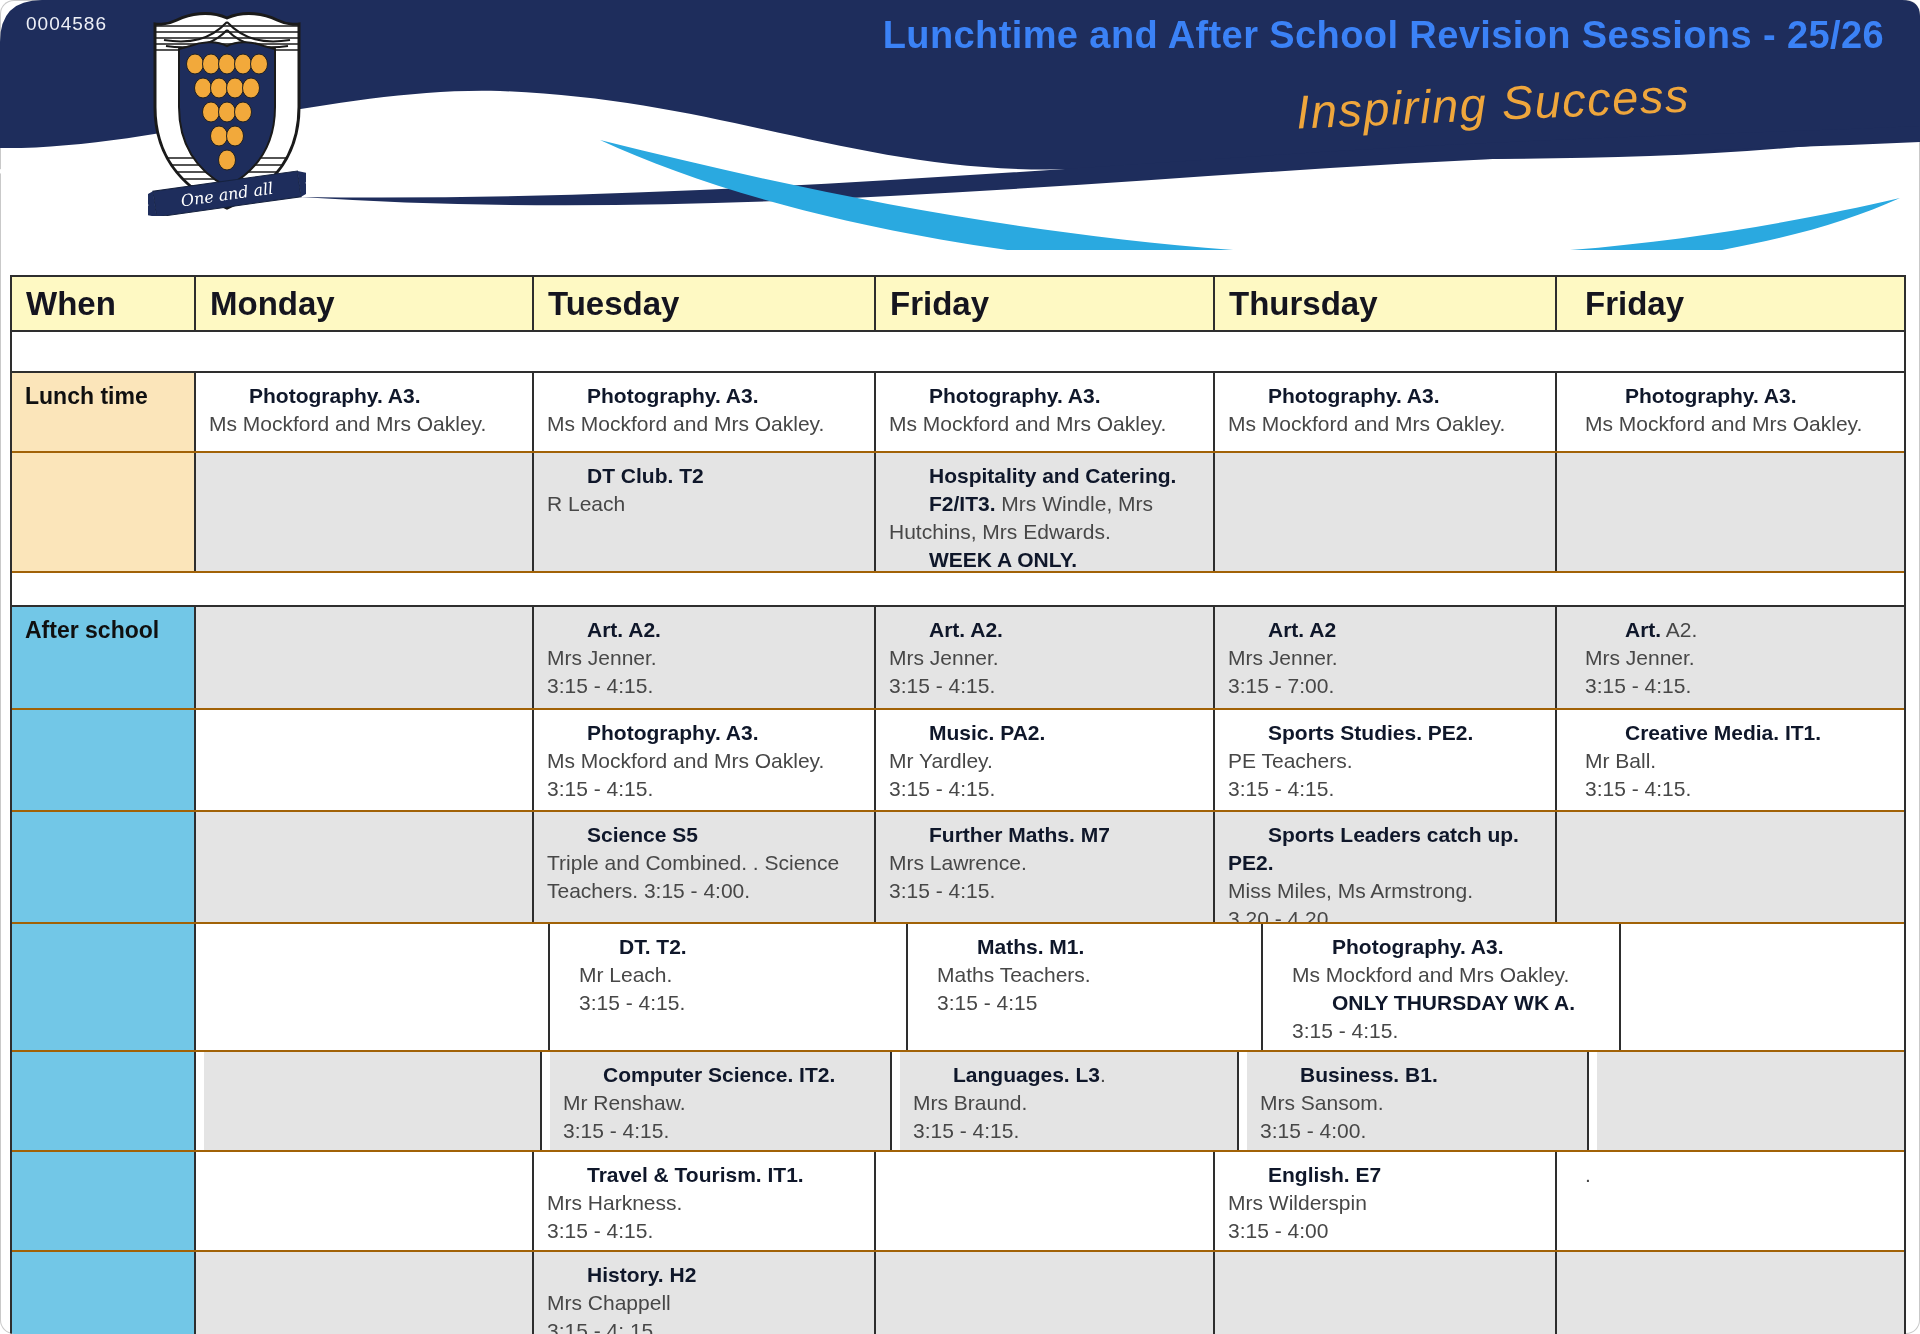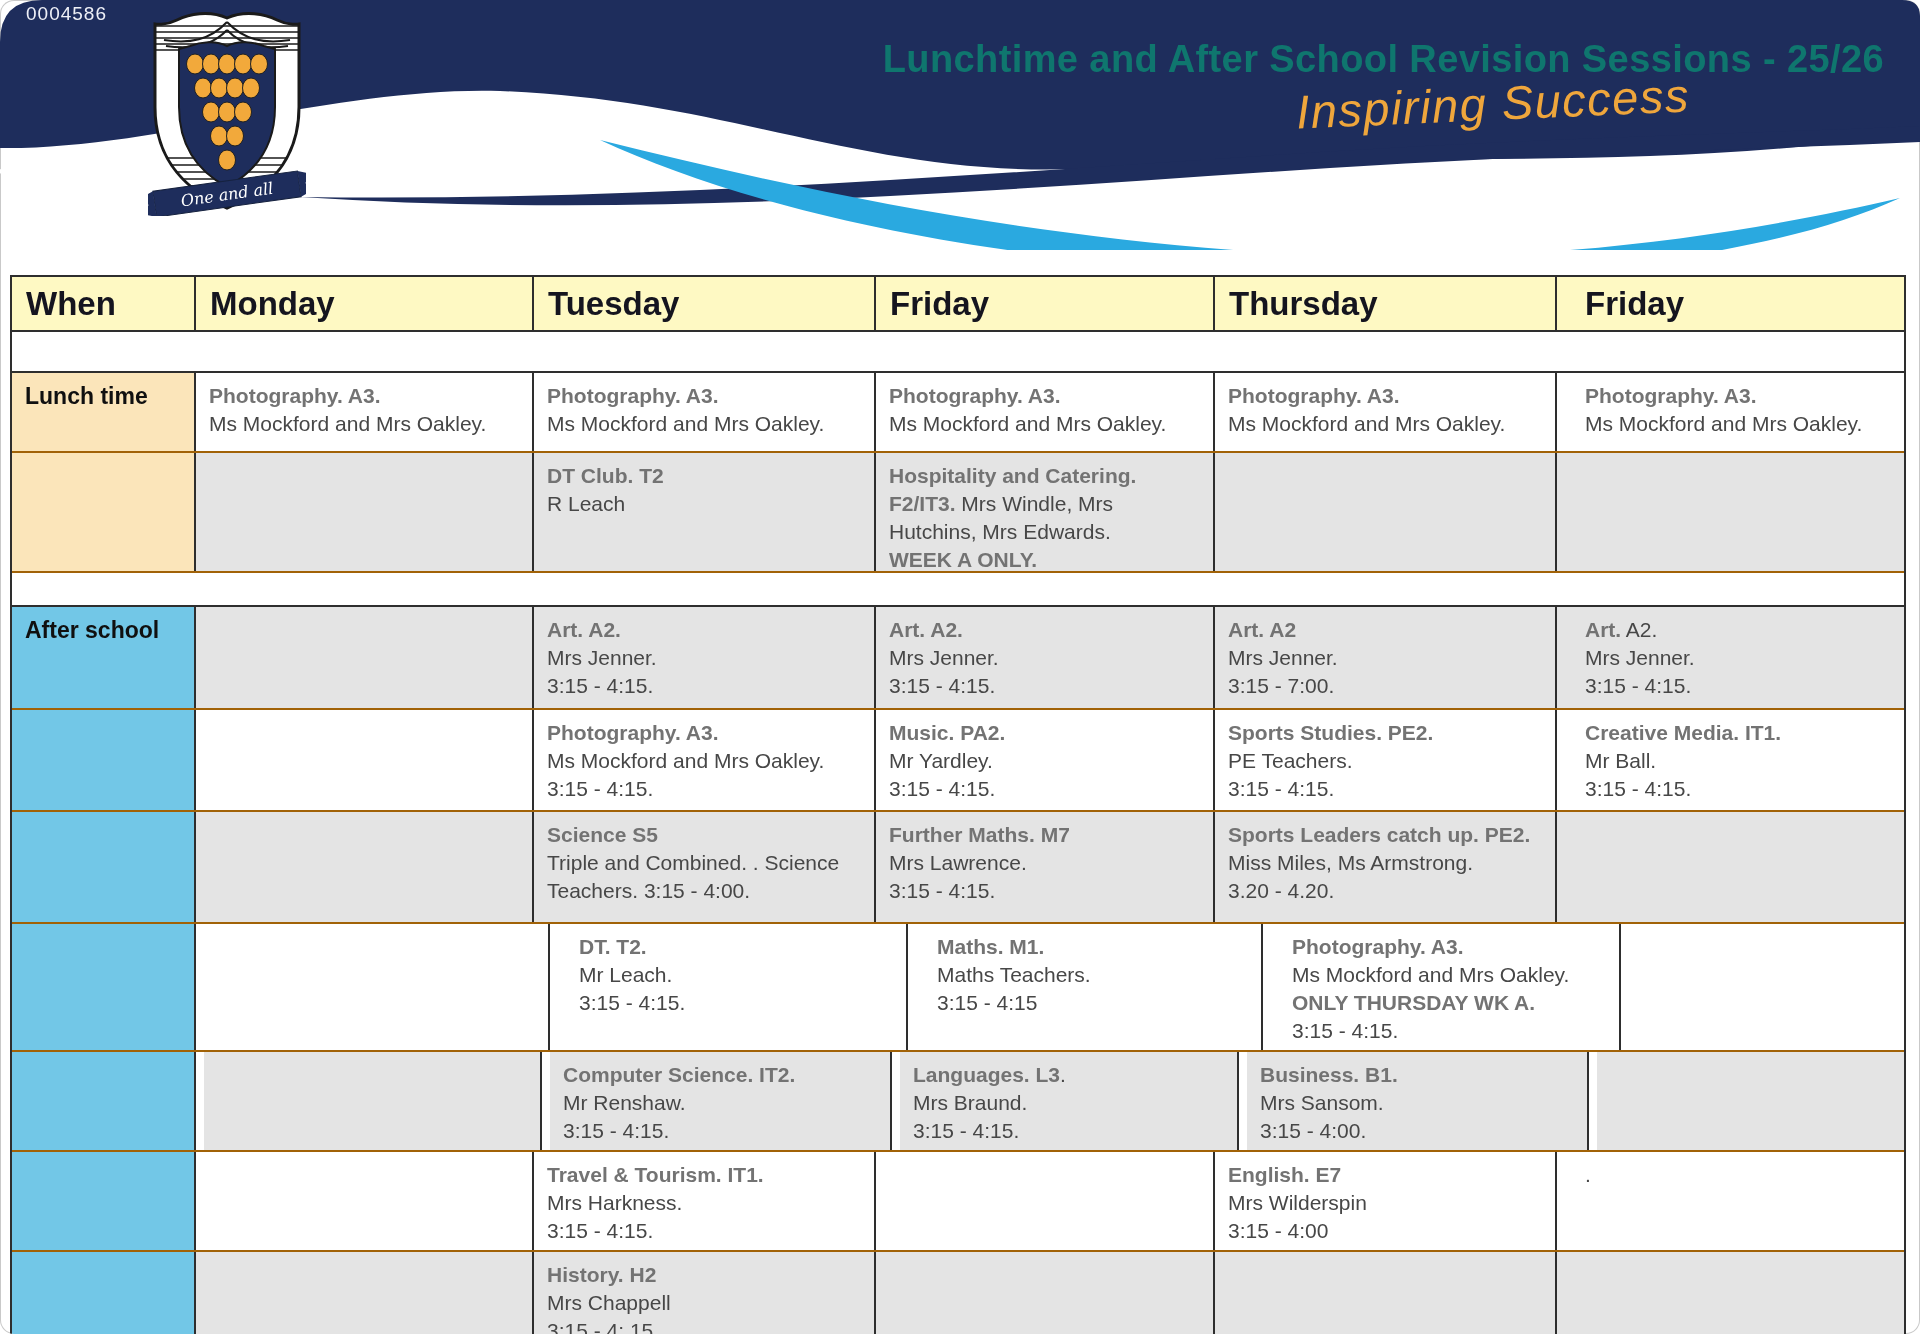--- a/index.html
+++ b/index.html
@@ -1,41 +1,41 @@
 <!DOCTYPE html>
 <html><head>
 <meta charset="utf-8">
 <style>
   html,body{margin:0;padding:0;background:#fff;}
   .page{position:relative;width:1920px;height:1334px;background:#ffffff;overflow:hidden;
         border-radius:14px;box-shadow:inset 0 0 0 1px #c9c9c9;
         font-family:"Liberation Sans","DejaVu Sans",sans-serif;}
   
   .banner-svg{position:absolute;left:0;top:0;}
-  .serial{position:absolute;left:26px;top:3px;color:#eef0f7;font-size:19px;letter-spacing:1px;}
-  .title{position:absolute;right:36px;top:14px;color:#0f766e;font-size:38px;font-weight:bold;
-         letter-spacing:.4px;white-space:nowrap;margin-top:24px;}
+  .serial{position:absolute;left:26px;top:13px;color:#eef0f7;font-size:19px;letter-spacing:1px;}
+  .title{position:absolute;right:36px;top:14px;color:#3b82f6;font-size:38px;font-weight:bold;
+         letter-spacing:.4px;white-space:nowrap;}
   .tagline{position:absolute;right:230px;top:76px;color:#efa63c;font-size:47px;font-style:italic;
            letter-spacing:1.5px;white-space:nowrap;transform:rotate(-2.5deg);}
   .logo{position:absolute;left:148px;top:10px;}
   
   .tbl{position:absolute;left:10px;top:275px;width:1896px;background:#ffffff;
        border-left:2px solid #2e2e2e;border-right:2px solid #2e2e2e;box-sizing:border-box;}
   .row{display:grid;grid-template-columns:184px 338px 342px 339px 342px 1fr;}
   .row > div{border-right:2px solid #2e2e2e;box-sizing:border-box;overflow:hidden;}
   .row > div:last-child{border-right:none;padding-left:28px;}
   .hdr{height:53px;border-top:2px solid #2e2e2e;border-bottom:2px solid #2e2e2e;}
   .hdr > div{background:#fef9c3;display:flex;align-items:center;padding-left:14px;
              font-weight:bold;font-size:33px;color:#15151f;}
   .sp1{height:39px}
   .sp2{height:32px}
   .srow{border-bottom:2px solid #a16207;}
   .srow.first{border-top:2px solid #2e2e2e;}
   .cell{padding:9px 12px 0 13px;font-size:21px;line-height:28px;color:#474747;background:#ffffff;}
-  .cell .b{font-weight:bold;color:#737373;}
+  .cell .b{font-weight:bold;color:#0f172a;margin-left:40px;}
   .whenlab{font-size:23px;font-weight:bold;color:#101010;padding:9px 8px 0 13px;line-height:28px;}
   .when-lunch{background:#fbe5ba;}
   .when-after{background:#72c7e7;}
   .shade-gray .day{background:#e4e4e4;}
   .shade-white .day{background:#ffffff;}
 </style>
 </head>
 <body>
 
 <div class="page">

